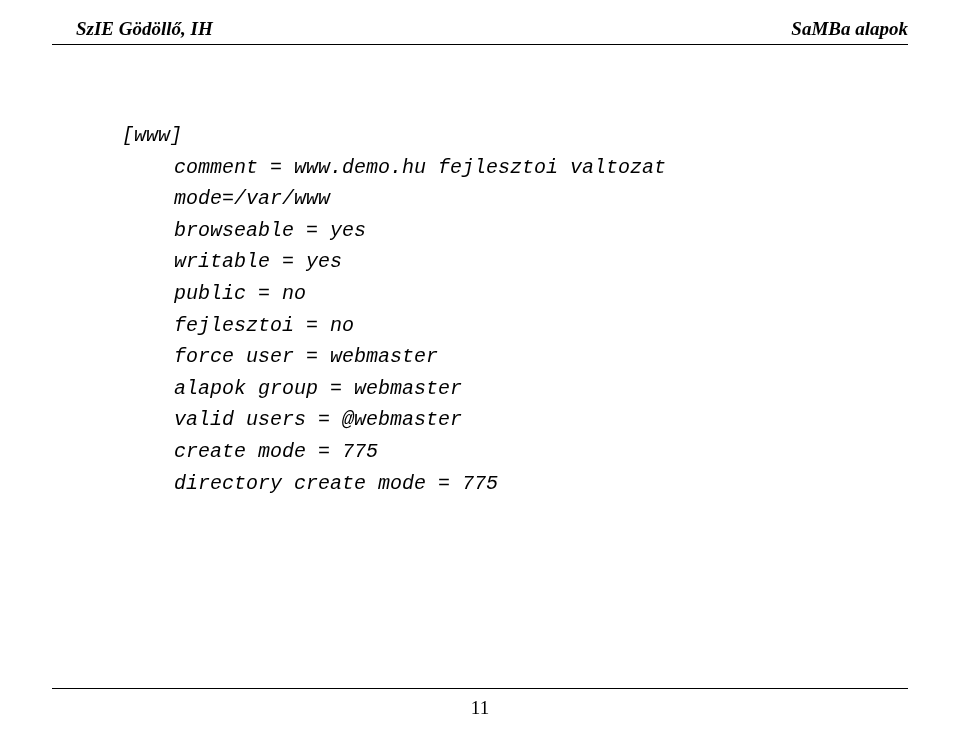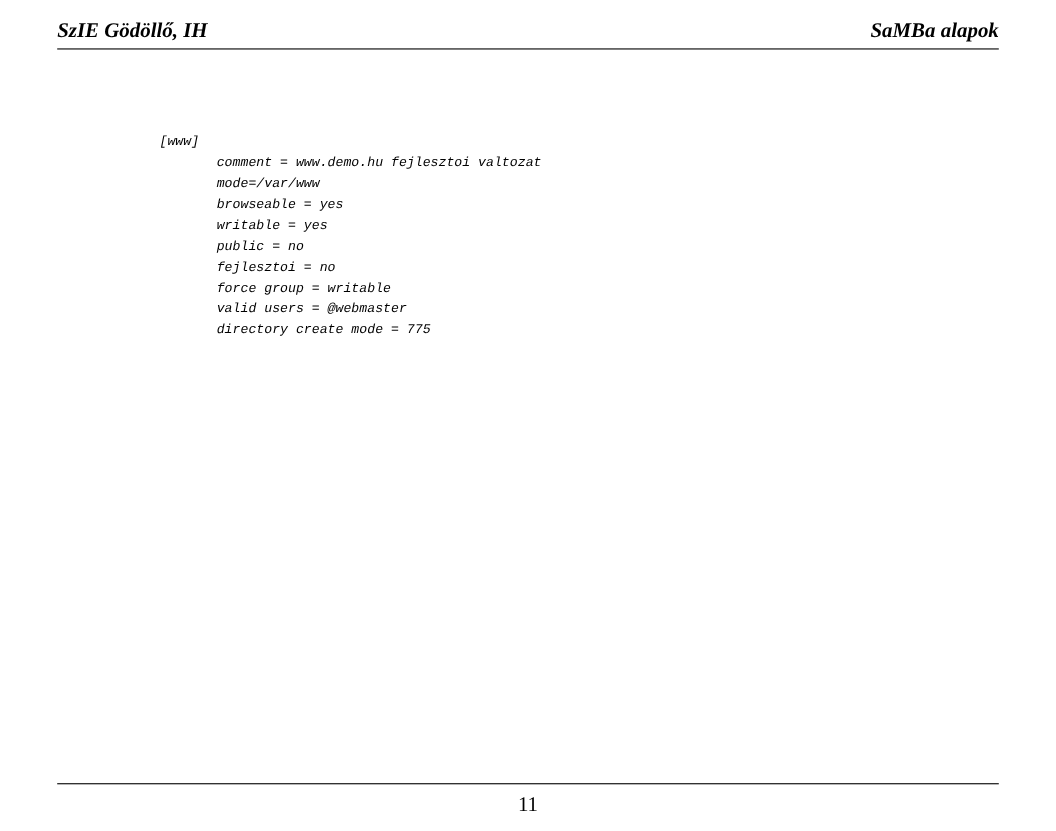--- a/index.html
+++ b/index.html
@@ -12,47 +12,46 @@
       height: 755px;
       background: #fff;
       font-family: Georgia, 'Times New Roman', serif;
       color: #000;
       position: relative;
     }
     .header {
       display: flex;
       justify-content: space-between;
       align-items: flex-end;
-      padding: 18px 52px 4px 52px;
+      padding: 18px 52px 4px 76px;
       font-style: italic;
       font-weight: bold;
       font-size: 19px;
     }
     .header-line {
       border: none;
       border-top: 1.5px solid #000;
       margin: 0 52px;
     }
     .content {
       padding: 75px 52px 0 122px;
       font-family: 'Courier New', Courier, monospace;
       font-style: italic;
-      font-size: 12px;
+      font-size: 20px;
       line-height: 1.58;
-      margin-left: 23px;
     }
     .config-line {
       white-space: pre;
     }
     .indented {
       padding-left: 52px;
     }
     .footer {
       position: absolute;
-      bottom: 12px;
+      bottom: 36px;
       left: 0;
       right: 0;
       padding: 0 52px;
     }
     .footer-line {
       border: none;
       border-top: 1.5px solid #000;
       margin-bottom: 8px;
     }
     .page-number {
@@ -71,21 +70,23 @@
 <hr class="header-line">
 
 <div class="content">
   <div class="config-line">[www]</div>
   <div class="config-line indented">comment = www.demo.hu fejlesztoi valtozat</div>
   <div class="config-line indented">mode=/var/www</div>
   <div class="config-line indented">browseable = yes</div>
   <div class="config-line indented">writable = yes</div>
   <div class="config-line indented">public = no</div>
   <div class="config-line indented">fejlesztoi = no</div>
-  <div class="config-line indented">force group = writable</div>
+  <div class="config-line indented">force user = webmaster</div>
+  <div class="config-line indented">alapok group = webmaster</div>
   <div class="config-line indented">valid users = @webmaster</div>
+  <div class="config-line indented">create mode = 775</div>
   <div class="config-line indented">directory create mode = 775</div>
 </div>
 
 <div class="footer">
   <hr class="footer-line">
   <div class="page-number">11</div>
 </div>
 
 </body></html>

